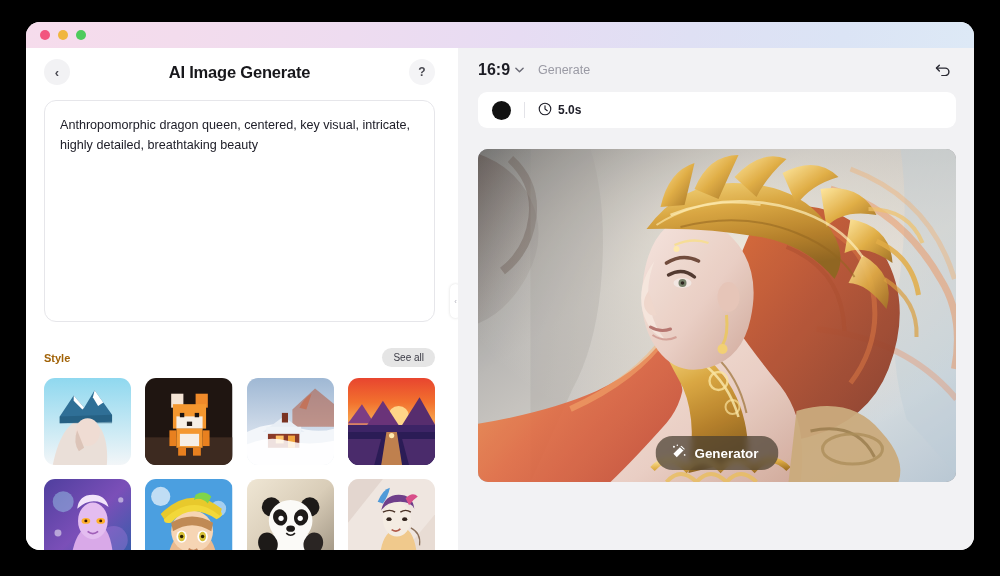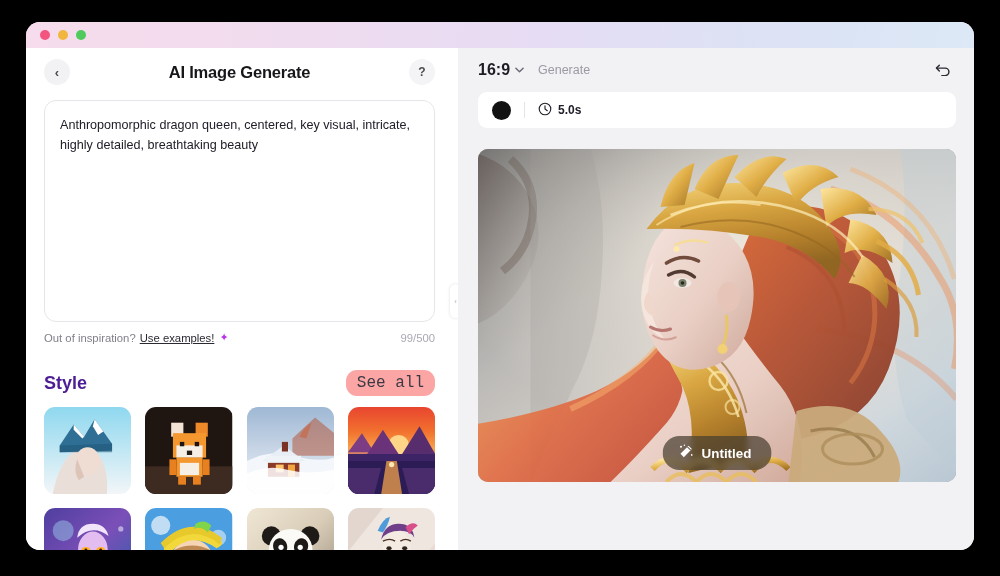--- a/index.html
+++ b/index.html
@@ -95,26 +95,25 @@
     font-size: 11.3px;
   }
   .sparkle { font-size: 11px; color: #b935e8; margin-left: 1px; }
   .counter { color: #a9a9b3; font-size: 11.3px; }
 
   
   .style-head {
     margin-top: 26px;
     display: flex; align-items: center; justify-content: space-between;
   }
-  .style-title { font-size: 18px; font-weight: 700; color: #4c1d95; }
+  .style-title { font-size: 11px; font-weight: 700; color: #a16207; }
   .see-all {
-    background: #fca5a5; border-radius: 11px;
-    padding: 4px 11px; font-size: 16px; color: #3a3a44;
+    background: #e5e5e5; border-radius: 11px;
+    padding: 4px 11px; font-size: 10px; color: #3a3a44;
     cursor: pointer;
-    font-family: Liberation Mono, monospace;
   }
   .style-grid {
     margin-top: 11px;
     display: grid;
     grid-template-columns: repeat(4, 1fr);
     gap: 14px;
   }
   .thumb {
     width: 100%; aspect-ratio: 1/1;
     border-radius: 11px;
@@ -231,28 +230,20 @@
           <div class="panel-title">AI Image Generate</div>
           <div class="circle-btn help">
             <span>?</span>
           </div>
         </div>
 
         <div class="prompt-box">
           <div class="prompt-text">Anthropomorphic dragon queen, centered, key visual, intricate, highly detailed, breathtaking beauty</div>
         </div>
 
-        <div class="prompt-meta">
-          <div class="meta-left">
-            <span>Out of inspiration?</span>
-            <span class="use-examples">Use examples!</span>
-            <span class="sparkle" style="color: rgb(185, 53, 232);">✦</span>
-          </div>
-          <div class="counter">99/500</div>
-        </div>
 
         <div class="style-head">
           <div class="style-title">Style</div>
           <div class="see-all">See all</div>
         </div>
 
         <div class="style-grid">
 
           <div class="thumb">
             <svg viewBox="0 0 100 100" preserveAspectRatio="xMidYMid slice">
@@ -600,20 +591,20 @@
           <div class="generate-btn">
             <span>
               <svg width="15" height="15" viewBox="0 0 16 16">
                 <path d="M10.6 1.8 L14.2 5.4 L5.6 14 L2 10.4 Z" fill="#ffffff"></path>
                 <path d="M9.4 3 L13 6.6" stroke="#6a6154" stroke-width="1.2"></path>
                 <circle cx="2.6" cy="3" r="1.1" fill="#ffffff"></circle>
                 <circle cx="6.2" cy="1.4" r="0.8" fill="#ffffff"></circle>
                 <circle cx="14" cy="11.6" r="0.9" fill="#ffffff"></circle>
               </svg>
             </span>
-            <span>Untitled</span>
+            <span>Generator</span>
           </div>
         </div>
 
       </div>
     </div>
   </div>
 </div>
 
 </body></html>

